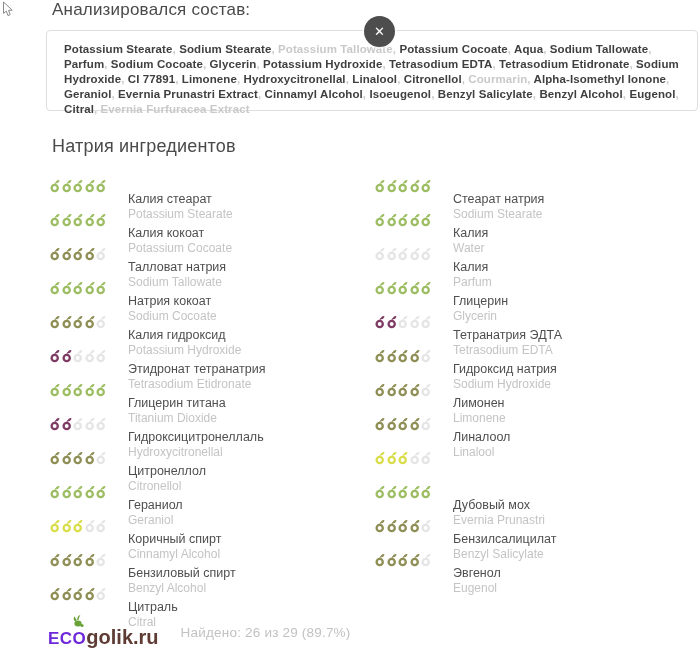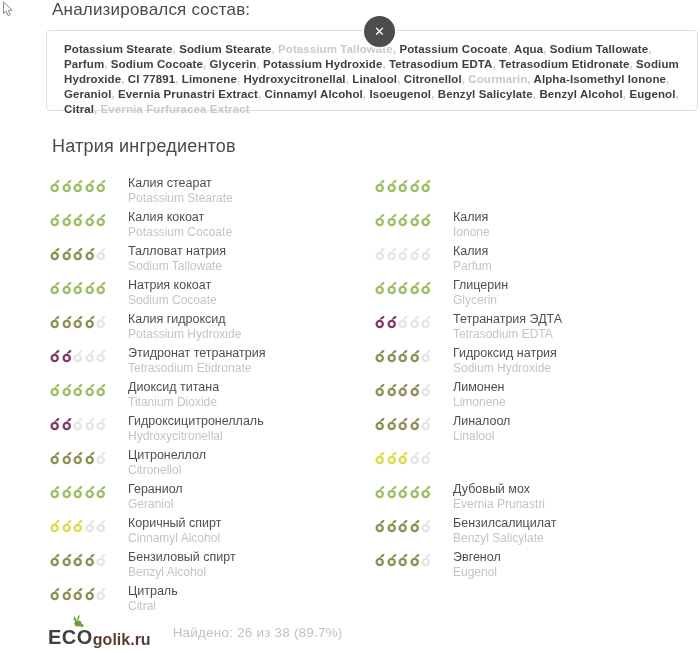--- a/index.html
+++ b/index.html
@@ -31,30 +31,30 @@
 
   .columns { position:absolute; top:176px; left:0; width:700px; }
   .col { position:absolute; top:0; width:320px; }
   .col-left { left:50px; }
   .col-right { left:375px; }
 
   .row { display:flex; align-items:flex-start; height:34px; cursor:pointer; }
   .icons { width:78px; flex-shrink:0; padding-top:3px; white-space:nowrap; }
   .fruit-icon { display:inline-block; width:10px; height:14px; margin-right:1.5px; }
   .fruit-icon svg { display:block; }
-  .names { display:flex; flex-direction:column; }
+  .names { display:flex; flex-direction:column;margin-top:16px; }
   .name-ru { font-size:12.5px; font-weight:500; color:#4f4f4f; line-height:14px; }
   .name-en { font-size:12px; color:#c4c4c4; line-height:14px; margin-top:1px; }
 
   .footer { position:absolute; left:48px; top:616px; width:600px; height:32px;
             display:flex; align-items:center; }
   .logo { position:relative; display:flex; align-items:flex-end; cursor:pointer;
           padding-top:10px; }
-  .logo-eco { font-size:20px; font-weight:800; color:#404040; letter-spacing:.5px; }
-  .logo-golik { font-size:16px; font-weight:800; color:#5e3c34; }
+  .logo-eco { font-size:17px; font-weight:800; color:#6d28d9; letter-spacing:.5px; }
+  .logo-golik { font-size:20px; font-weight:800; color:#5e3c34; }
   .rabbit { position:absolute; left:22px; top:-3px; }
   .found-text { margin-left:22px; font-size:13.5px; color:#c2c2c2; letter-spacing:.2px; }
 </style>
 </head>
 <body>
 
 <div class="page">
 
   <span class="cursor-icon">
     <svg width="12" height="17" viewBox="0 0 12 17">
@@ -253,21 +253,21 @@
               </svg></span><span class="fruit-icon" style="color: rgb(157, 189, 99);"><svg width="10" height="14" viewBox="0 0 10 14">
                 <circle cx="4.7" cy="9" r="3.1" fill="none" stroke="currentColor" stroke-width="2.3"></circle>
                 <path d="M5.9 4.2 C5.6 2.2 7.1 0.7 9.4 1.1 C9.5 3.3 7.7 4.8 5.9 4.2 Z" fill="currentColor"></path>
                 <path d="M4.9 5.6 C5 4.4 5.5 3.4 6.4 2.6" fill="none" stroke="currentColor" stroke-width="1"></path>
               </svg></span><span class="fruit-icon" style="color: rgb(157, 189, 99);"><svg width="10" height="14" viewBox="0 0 10 14">
                 <circle cx="4.7" cy="9" r="3.1" fill="none" stroke="currentColor" stroke-width="2.3"></circle>
                 <path d="M5.9 4.2 C5.6 2.2 7.1 0.7 9.4 1.1 C9.5 3.3 7.7 4.8 5.9 4.2 Z" fill="currentColor"></path>
                 <path d="M4.9 5.6 C5 4.4 5.5 3.4 6.4 2.6" fill="none" stroke="currentColor" stroke-width="1"></path>
               </svg></span></div>
           <div class="names">
-            <span class="name-ru">Диоксид титана</span>
+            <span class="name-ru">Глицерин титана</span>
             <span class="name-en">Titanium Dioxide</span>
           </div>
         </div>
         <div class="row">
           <div class="icons"><span class="fruit-icon" style="color: rgb(126, 60, 100);"><svg width="10" height="14" viewBox="0 0 10 14">
                 <circle cx="4.7" cy="9" r="3.1" fill="none" stroke="currentColor" stroke-width="2.3"></circle>
                 <path d="M5.9 4.2 C5.6 2.2 7.1 0.7 9.4 1.1 C9.5 3.3 7.7 4.8 5.9 4.2 Z" fill="currentColor"></path>
                 <path d="M4.9 5.6 C5 4.4 5.5 3.4 6.4 2.6" fill="none" stroke="currentColor" stroke-width="1"></path>
               </svg></span><span class="fruit-icon" style="color: rgb(126, 60, 100);"><svg width="10" height="14" viewBox="0 0 10 14">
                 <circle cx="4.7" cy="9" r="3.1" fill="none" stroke="currentColor" stroke-width="2.3"></circle>
@@ -443,20 +443,24 @@
                 <path d="M4.9 5.6 C5 4.4 5.5 3.4 6.4 2.6" fill="none" stroke="currentColor" stroke-width="1"></path>
               </svg></span><span class="fruit-icon" style="color: rgb(157, 189, 99);"><svg width="10" height="14" viewBox="0 0 10 14">
                 <circle cx="4.7" cy="9" r="3.1" fill="none" stroke="currentColor" stroke-width="2.3"></circle>
                 <path d="M5.9 4.2 C5.6 2.2 7.1 0.7 9.4 1.1 C9.5 3.3 7.7 4.8 5.9 4.2 Z" fill="currentColor"></path>
                 <path d="M4.9 5.6 C5 4.4 5.5 3.4 6.4 2.6" fill="none" stroke="currentColor" stroke-width="1"></path>
               </svg></span><span class="fruit-icon" style="color: rgb(157, 189, 99);"><svg width="10" height="14" viewBox="0 0 10 14">
                 <circle cx="4.7" cy="9" r="3.1" fill="none" stroke="currentColor" stroke-width="2.3"></circle>
                 <path d="M5.9 4.2 C5.6 2.2 7.1 0.7 9.4 1.1 C9.5 3.3 7.7 4.8 5.9 4.2 Z" fill="currentColor"></path>
                 <path d="M4.9 5.6 C5 4.4 5.5 3.4 6.4 2.6" fill="none" stroke="currentColor" stroke-width="1"></path>
               </svg></span></div>
+          <div class="names">
+            <span class="name-ru">Стеарат натрия</span>
+            <span class="name-en">Sodium Stearate</span>
+          </div>
         </div>
         <div class="row">
           <div class="icons"><span class="fruit-icon" style="color: rgb(157, 189, 99);"><svg width="10" height="14" viewBox="0 0 10 14">
                 <circle cx="4.7" cy="9" r="3.1" fill="none" stroke="currentColor" stroke-width="2.3"></circle>
                 <path d="M5.9 4.2 C5.6 2.2 7.1 0.7 9.4 1.1 C9.5 3.3 7.7 4.8 5.9 4.2 Z" fill="currentColor"></path>
                 <path d="M4.9 5.6 C5 4.4 5.5 3.4 6.4 2.6" fill="none" stroke="currentColor" stroke-width="1"></path>
               </svg></span><span class="fruit-icon" style="color: rgb(157, 189, 99);"><svg width="10" height="14" viewBox="0 0 10 14">
                 <circle cx="4.7" cy="9" r="3.1" fill="none" stroke="currentColor" stroke-width="2.3"></circle>
                 <path d="M5.9 4.2 C5.6 2.2 7.1 0.7 9.4 1.1 C9.5 3.3 7.7 4.8 5.9 4.2 Z" fill="currentColor"></path>
                 <path d="M4.9 5.6 C5 4.4 5.5 3.4 6.4 2.6" fill="none" stroke="currentColor" stroke-width="1"></path>
@@ -468,21 +472,21 @@
                 <circle cx="4.7" cy="9" r="3.1" fill="none" stroke="currentColor" stroke-width="2.3"></circle>
                 <path d="M5.9 4.2 C5.6 2.2 7.1 0.7 9.4 1.1 C9.5 3.3 7.7 4.8 5.9 4.2 Z" fill="currentColor"></path>
                 <path d="M4.9 5.6 C5 4.4 5.5 3.4 6.4 2.6" fill="none" stroke="currentColor" stroke-width="1"></path>
               </svg></span><span class="fruit-icon" style="color: rgb(157, 189, 99);"><svg width="10" height="14" viewBox="0 0 10 14">
                 <circle cx="4.7" cy="9" r="3.1" fill="none" stroke="currentColor" stroke-width="2.3"></circle>
                 <path d="M5.9 4.2 C5.6 2.2 7.1 0.7 9.4 1.1 C9.5 3.3 7.7 4.8 5.9 4.2 Z" fill="currentColor"></path>
                 <path d="M4.9 5.6 C5 4.4 5.5 3.4 6.4 2.6" fill="none" stroke="currentColor" stroke-width="1"></path>
               </svg></span></div>
           <div class="names">
             <span class="name-ru">Калия</span>
-            <span class="name-en">Ionone</span>
+            <span class="name-en">Water</span>
           </div>
         </div>
         <div class="row">
           <div class="icons"><span class="fruit-icon" style="color: rgb(229, 229, 229);"><svg width="10" height="14" viewBox="0 0 10 14">
                 <circle cx="4.7" cy="9" r="3.1" fill="none" stroke="currentColor" stroke-width="2.3"></circle>
                 <path d="M5.9 4.2 C5.6 2.2 7.1 0.7 9.4 1.1 C9.5 3.3 7.7 4.8 5.9 4.2 Z" fill="currentColor"></path>
                 <path d="M4.9 5.6 C5 4.4 5.5 3.4 6.4 2.6" fill="none" stroke="currentColor" stroke-width="1"></path>
               </svg></span><span class="fruit-icon" style="color: rgb(229, 229, 229);"><svg width="10" height="14" viewBox="0 0 10 14">
                 <circle cx="4.7" cy="9" r="3.1" fill="none" stroke="currentColor" stroke-width="2.3"></circle>
                 <path d="M5.9 4.2 C5.6 2.2 7.1 0.7 9.4 1.1 C9.5 3.3 7.7 4.8 5.9 4.2 Z" fill="currentColor"></path>
@@ -755,16 +759,16 @@
             <path d="M6 8 C3.5 8.6 3 5 4.8 3.2 C5 5 6.4 6.2 6.8 7.2 Z"></path>
             <path d="M7.4 7 C6.8 4.6 8.6 2.2 10.4 2 C9.2 3.8 8.8 5.8 8.4 7 Z"></path>
             <ellipse cx="8" cy="10.5" rx="3.6" ry="3"></ellipse>
             <circle cx="12" cy="12.5" r="1.6"></circle>
           </g>
         </svg>
       </span>
       <span class="logo-eco">ECO</span>
         <span class="logo-golik">golik.ru</span>
     </div>
-    <span class="found-text">Найдено: 26 из 38 (89.7%)</span>
+    <span class="found-text">Найдено: 26 из 29 (89.7%)</span>
   </div>
 
 </div>
 
 </body></html>

